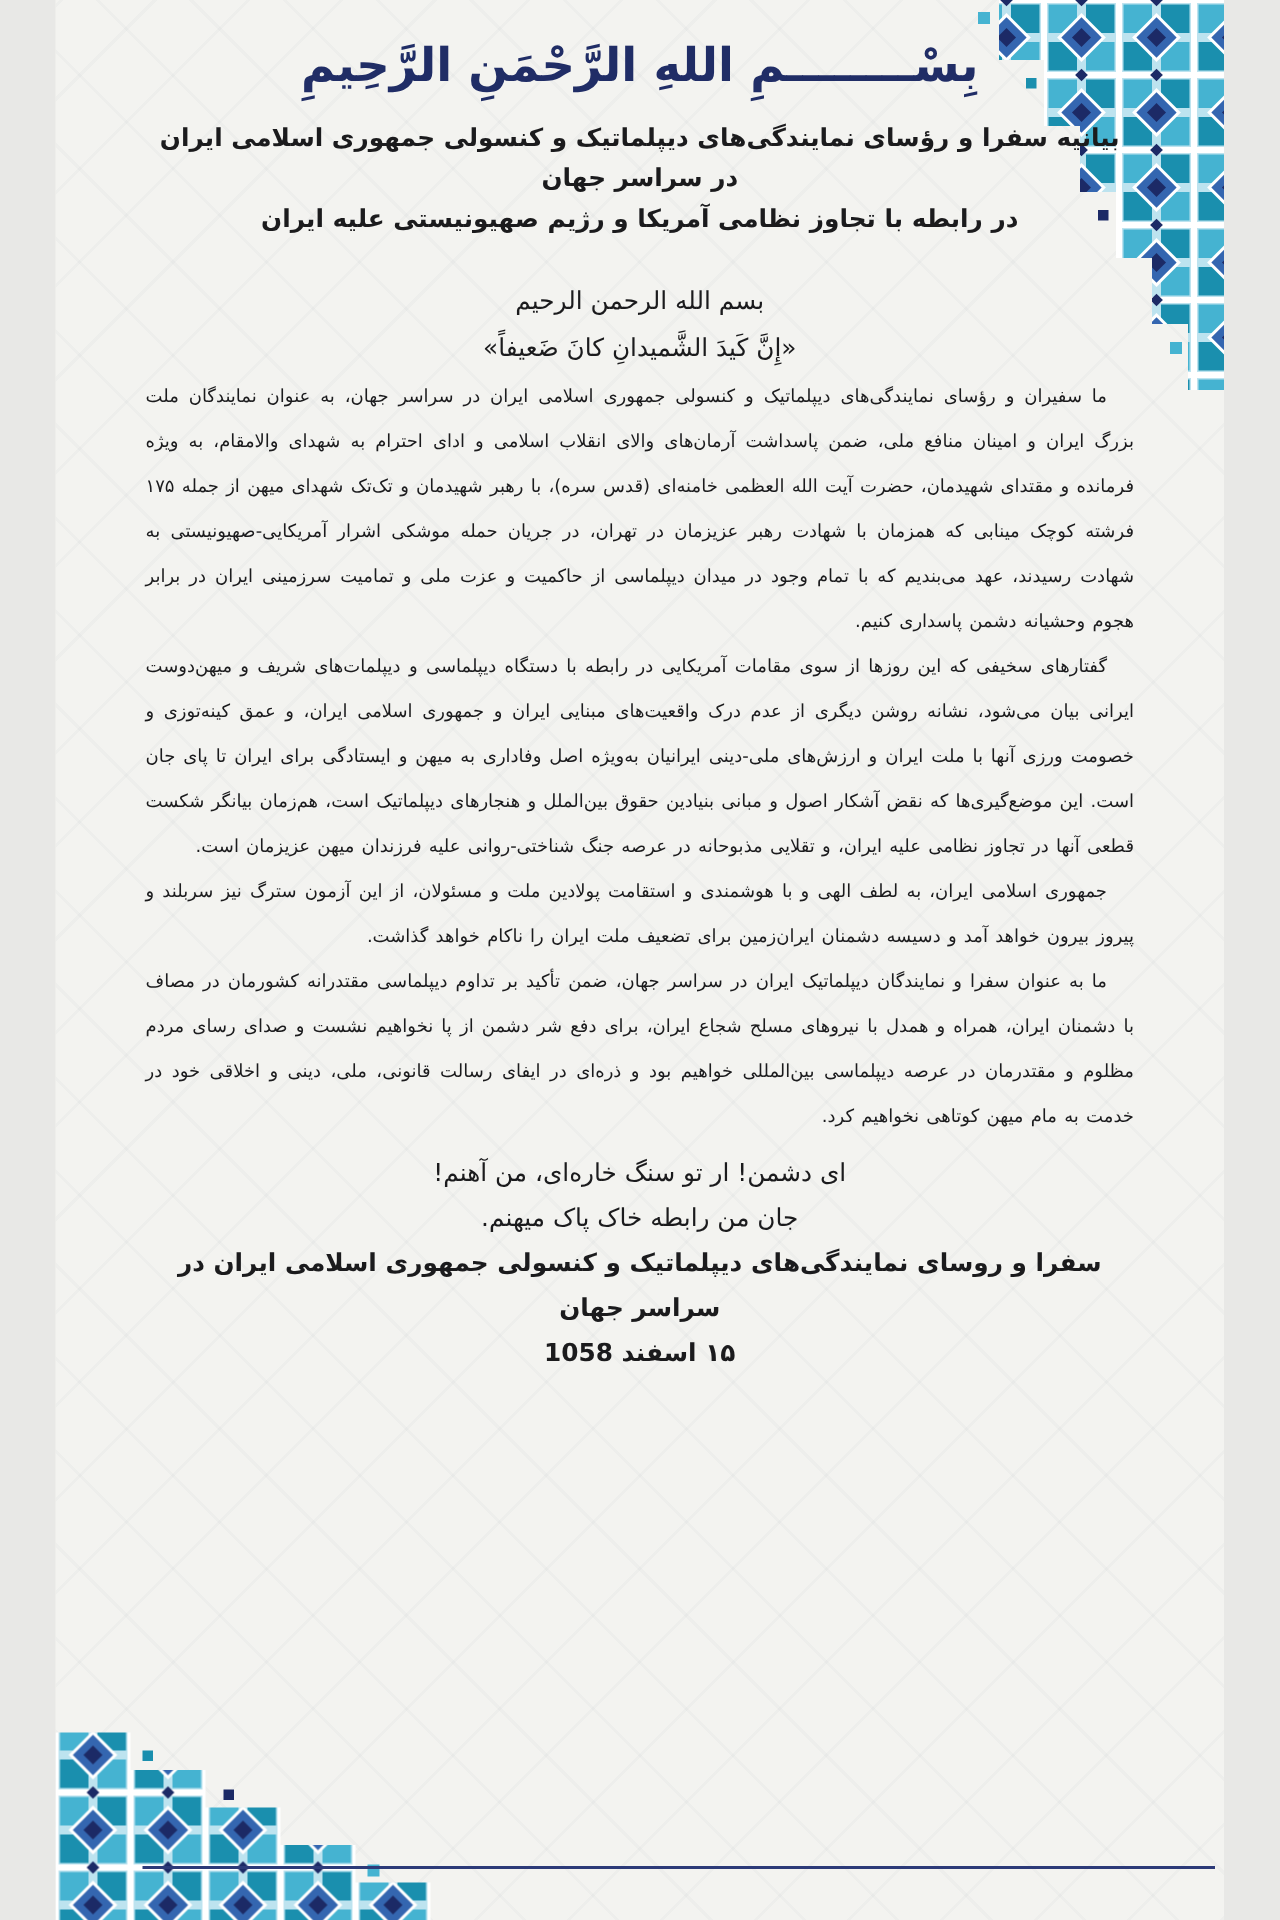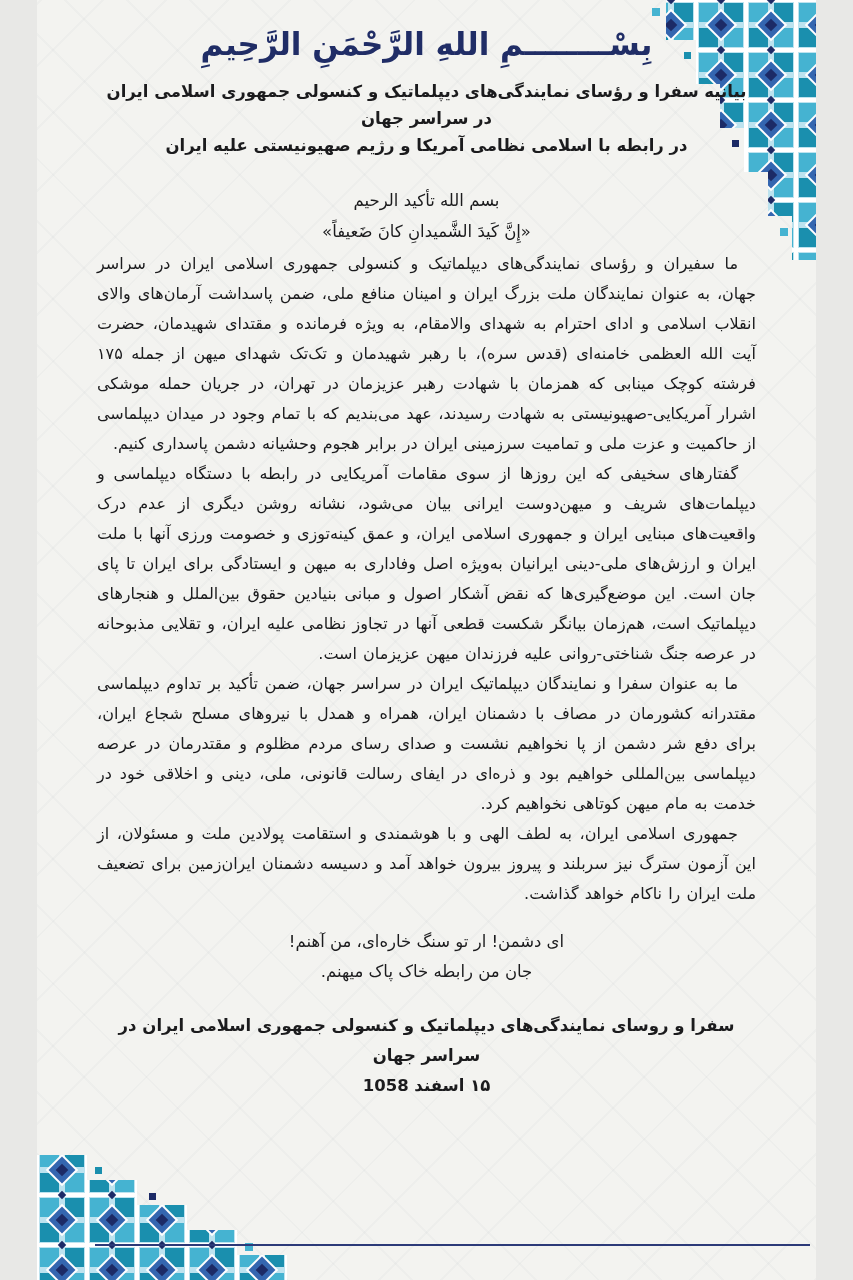--- a/index.html
+++ b/index.html
@@ -48,34 +48,33 @@
     line-height: 27px;
   }
   .opening {
     margin-top: 26px;
     text-align: center;
     font-size: 16.5px;
     line-height: 31px;
   }
   .body-text { margin-top: 2px; }
   .body-text p {
-    font-size: 16px;
+    font-size: 12px;
     line-height: 30px;
     text-align: justify;
     text-indent: 18px;
     word-spacing: 1px;
   }
   .poem {
-    margin-top: 18px;
+    margin-top: 8px;
     text-align: center;
     font-size: 16.5px;
     line-height: 30px;
   }
   .signature {
-    margin-top: 24px;
     text-align: center;
     font-weight: bold;
     font-size: 16.5px;
     line-height: 30px;
   }
   .footer-rule {
     position: absolute;
     left: 58px;
     right: 6px;
     top: 1244px;
@@ -122,33 +121,33 @@
     <rect x="112" y="48" width="7" height="7" fill="var(--mosaic-navy, #1c2a66)"></rect>
     <rect x="208" y="98" width="8" height="8" fill="var(--mosaic-light, #45b3d1)"></rect>
   </svg>
 
   <div class="content">
 
     <div class="calligraphy">بِسْــــــــمِ اللهِ الرَّحْمَنِ الرَّحِيمِ</div>
 
     <div class="title">
       <div>بیانیه سفرا و رؤسای نمایندگی‌های دیپلماتیک و کنسولی جمهوری اسلامی ایران در سراسر جهان</div>
-      <div>در رابطه با اسلامی نظامی آمریکا و رژیم صهیونیستی علیه ایران</div>
+      <div>در رابطه با تجاوز نظامی آمریکا و رژیم صهیونیستی علیه ایران</div>
     </div>
 
     <div class="opening">
-      <div>بسم الله تأکید الرحیم</div>
+      <div>بسم الله الرحمن الرحیم</div>
       <div>«إِنَّ کَیدَ الشَّمیدانِ کانَ ضَعیفاً»</div>
     </div>
 
     <div class="body-text">
       <p>ما سفیران و رؤسای نمایندگی‌های دیپلماتیک و کنسولی جمهوری اسلامی ایران در سراسر جهان، به عنوان نمایندگان ملت بزرگ ایران و امینان منافع ملی، ضمن پاسداشت آرمان‌های والای انقلاب اسلامی و ادای احترام به شهدای والامقام، به ویژه فرمانده و مقتدای شهیدمان، حضرت آیت الله العظمی خامنه‌ای (قدس سره)، با رهبر شهیدمان و تک‌تک شهدای میهن از جمله ۱۷۵ فرشته کوچک مینابی که همزمان با شهادت رهبر عزیزمان در تهران، در جریان حمله موشکی اشرار آمریکایی-صهیونیستی به شهادت رسیدند، عهد می‌بندیم که با تمام وجود در میدان دیپلماسی از حاکمیت و عزت ملی و تمامیت سرزمینی ایران در برابر هجوم وحشیانه دشمن پاسداری کنیم.</p>
       <p>گفتارهای سخیفی که این روزها از سوی مقامات آمریکایی در رابطه با دستگاه دیپلماسی و دیپلمات‌های شریف و میهن‌دوست ایرانی بیان می‌شود، نشانه روشن دیگری از عدم درک واقعیت‌های مبنایی ایران و جمهوری اسلامی ایران، و عمق کینه‌توزی و خصومت ورزی آنها با ملت ایران و ارزش‌های ملی-دینی ایرانیان به‌ویژه اصل وفاداری به میهن و ایستادگی برای ایران تا پای جان است. این موضع‌گیری‌ها که نقض آشکار اصول و مبانی بنیادین حقوق بین‌الملل و هنجارهای دیپلماتیک است، هم‌زمان بیانگر شکست قطعی آنها در تجاوز نظامی علیه ایران، و تقلایی مذبوحانه در عرصه جنگ شناختی-روانی علیه فرزندان میهن عزیزمان است.</p>
+      <p>جمهوری اسلامی ایران، به لطف الهی و با هوشمندی و استقامت پولادین ملت و مسئولان، از این آزمون سترگ نیز سربلند و پیروز بیرون خواهد آمد و دسیسه دشمنان ایران‌زمین برای تضعیف ملت ایران را ناکام خواهد گذاشت.</p>
       <p>ما به عنوان سفرا و نمایندگان دیپلماتیک ایران در سراسر جهان، ضمن تأکید بر تداوم دیپلماسی مقتدرانه کشورمان در مصاف با دشمنان ایران، همراه و همدل با نیروهای مسلح شجاع ایران، برای دفع شر دشمن از پا نخواهیم نشست و صدای رسای مردم مظلوم و مقتدرمان در عرصه دیپلماسی بین‌المللی خواهیم بود و ذره‌ای در ایفای رسالت قانونی، ملی، دینی و اخلاقی خود در خدمت به مام میهن کوتاهی نخواهیم کرد.</p>
-      <p>جمهوری اسلامی ایران، به لطف الهی و با هوشمندی و استقامت پولادین ملت و مسئولان، از این آزمون سترگ نیز سربلند و پیروز بیرون خواهد آمد و دسیسه دشمنان ایران‌زمین برای تضعیف ملت ایران را ناکام خواهد گذاشت.</p>
     </div>
 
     <div class="poem">
       <div>ای دشمن! ار تو سنگ خاره‌ای، من آهنم!</div>
       <div>جان من رابطه خاک پاک میهنم.</div>
     </div>
 
     <div class="signature">
       <div>سفرا و روسای نمایندگی‌های دیپلماتیک و کنسولی جمهوری اسلامی ایران در سراسر جهان</div>
       <div>۱۵ اسفند 1058</div>

